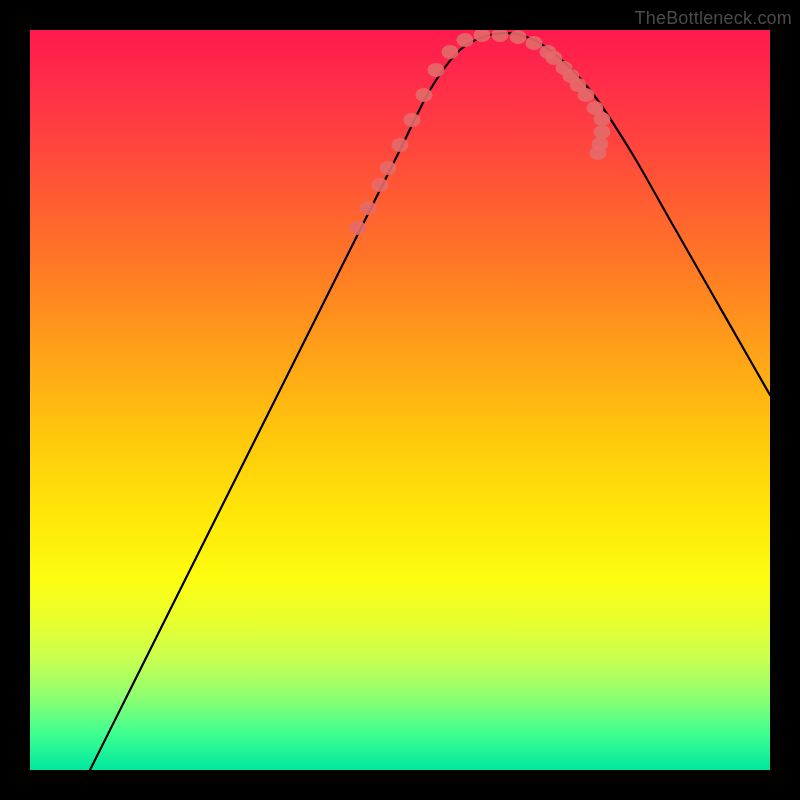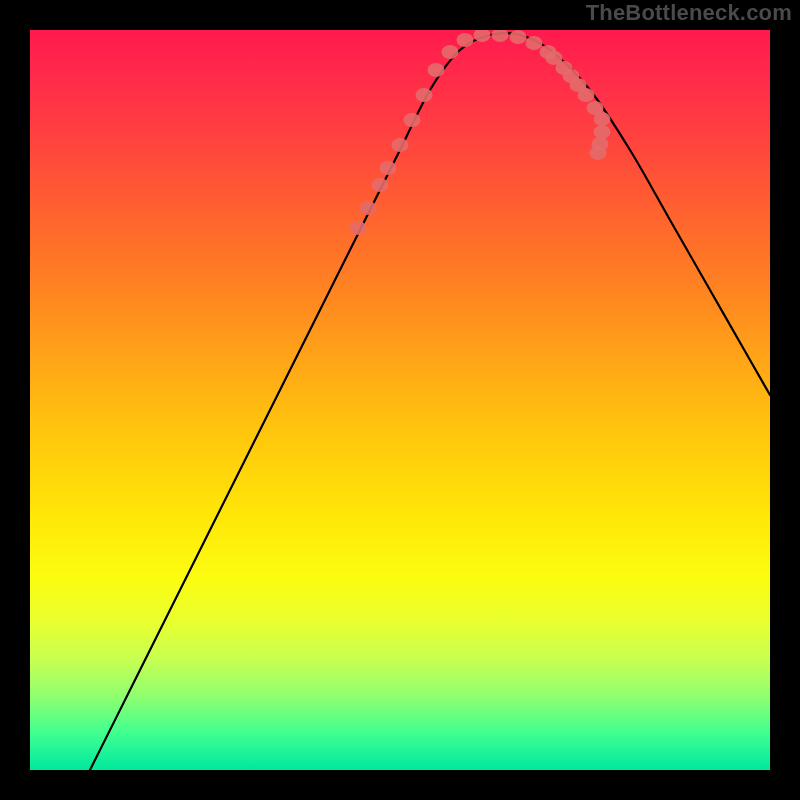--- a/index.html
+++ b/index.html
@@ -42,25 +42,25 @@
       #fcfc10 74%,
       #e8ff30 80%,
       #c8ff50 85%,
       #90ff70 90%,
       #40ff90 95%,
       #00e8a0 100%
     );
   }
   .watermark {
     position: absolute;
-    top: 0;
+    top: 8px;
     right: 8px;
     color: #4a4a4a;
-    font-size: 22px;
-    font-weight: 700;
+    font-size: 18px;
+    font-weight: 400;
     letter-spacing: 0.2px;
     user-select: none;
   }
   svg {
     position: absolute;
     inset: 0;
   }
 </style>
 </head>
 <body>

